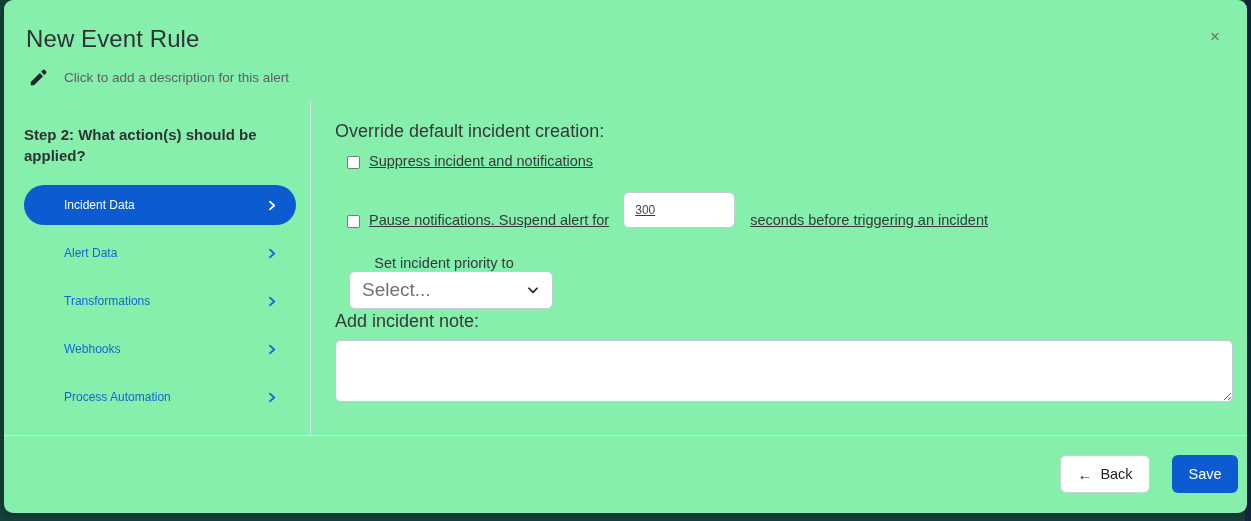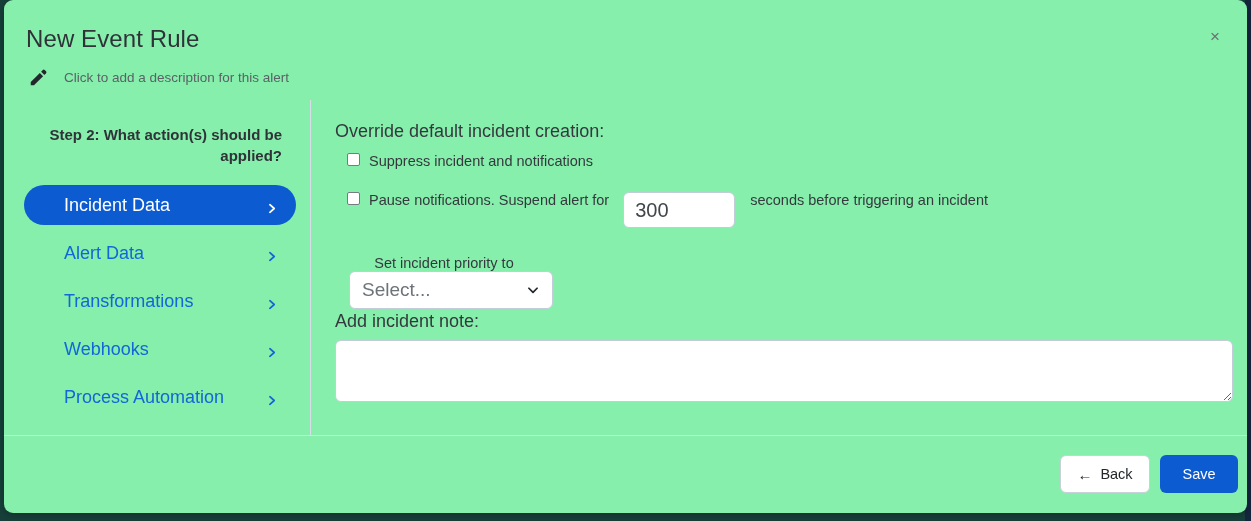--- a/index.html
+++ b/index.html
@@ -111,39 +111,38 @@
   }
   .step-heading {
     position: absolute;
     left: 20px;
     top: 24px;
     width: 258px;
     font-size: 15px;
     font-weight: bold;
     color: #2f3337;
     line-height: 21px;
-    text-align: right;
   }
   .nav {
     position: absolute;
     left: 20px;
     top: 85px;
     width: 272px;
   }
   .nav-item {
     height: 40px;
     margin-bottom: 8px;
     border-radius: 20px;
     display: flex;
     align-items: center;
     justify-content: space-between;
     padding: 0 18px 0 40px;
     box-sizing: border-box;
     cursor: pointer;
-    font-size: 18px;
+    font-size: 12px;
     color: #1266d8;
   }
   .nav-item.active {
     background: #0d5bd1;
     color: #ffffff;
   }
   .nav-label { white-space: nowrap; }
   .chev {
     width: 13px;
     height: 13px;
@@ -162,44 +161,45 @@
     position: absolute;
     font-size: 18px;
     color: #35393d;
   }
   .lbl-override { left: 24px; top: 21px; }
   .lbl-note     { left: 24px; top: 211px; }
 
   .check-row {
     position: absolute;
     display: flex;
-    align-items: flex-start;
+    align-items: flex-end;
     font-size: 14.5px;
     color: #35393d;
+    text-decoration: underline;
   }
   .row-suppress { left: 36px; top: 53px; }
   .row-pause    { left: 36px; top: 92px; }
   .cb {
     -webkit-appearance: none;
     appearance: none;
     width: 13px;
     height: 13px;
     border: 1px solid #757b81;
     border-radius: 2px;
     background: #fff;
     margin: 0 9px 0 0;
     cursor: pointer;
   }
   .num-input {
     width: 112px;
     height: 36px;
     margin: 0 0 0 14px;
     border: 1px solid #c3cdda;
     border-radius: 6px;
-    font-size: 20px;
+    font-size: 12px;
     color: #41464b;
     padding: 0 11px;
     box-sizing: border-box;
     font-family: "Liberation Sans", sans-serif;
     background: #fff;
   }
   .after-input { margin-left: 15px; }
 
   .priority-row {
     position: absolute;
@@ -279,21 +279,21 @@
     cursor: pointer;
     display: flex;
     align-items: center;
     justify-content: center;
     gap: 8px;
   }
   .btn-save {
     position: absolute;
     right: 9px;
     top: 19px;
-    width: 78px;
+    width: 66px;
     height: 38px;
     border: none;
     border-radius: 6px;
     background: #0d5bd1;
     color: #ffffff;
     font-size: 14.5px;
     font-family: "Liberation Sans", sans-serif;
     cursor: pointer;
   }
   .arrow-left { font-size: 15px; line-height: 1; }

